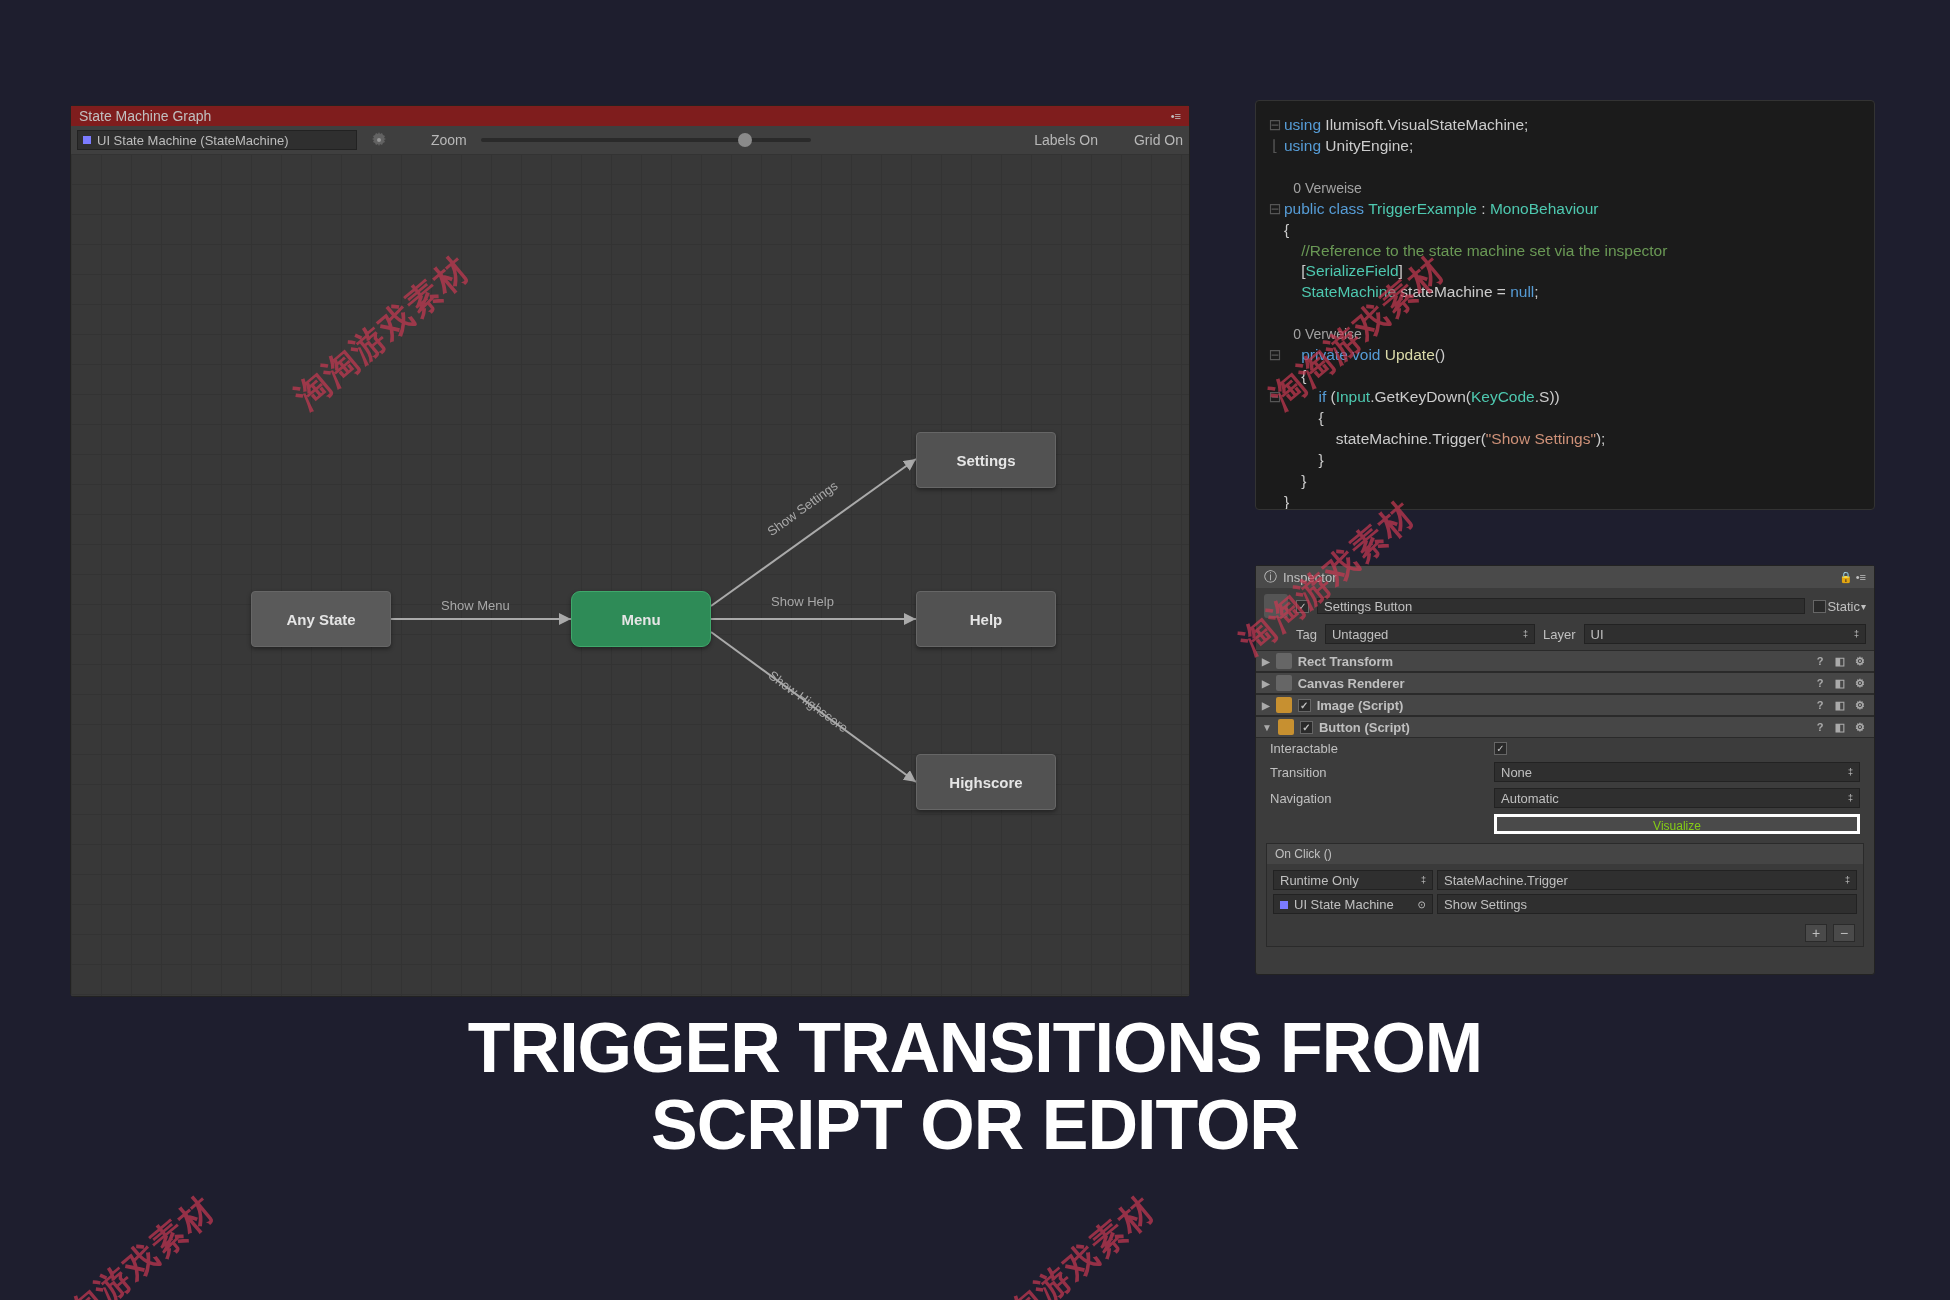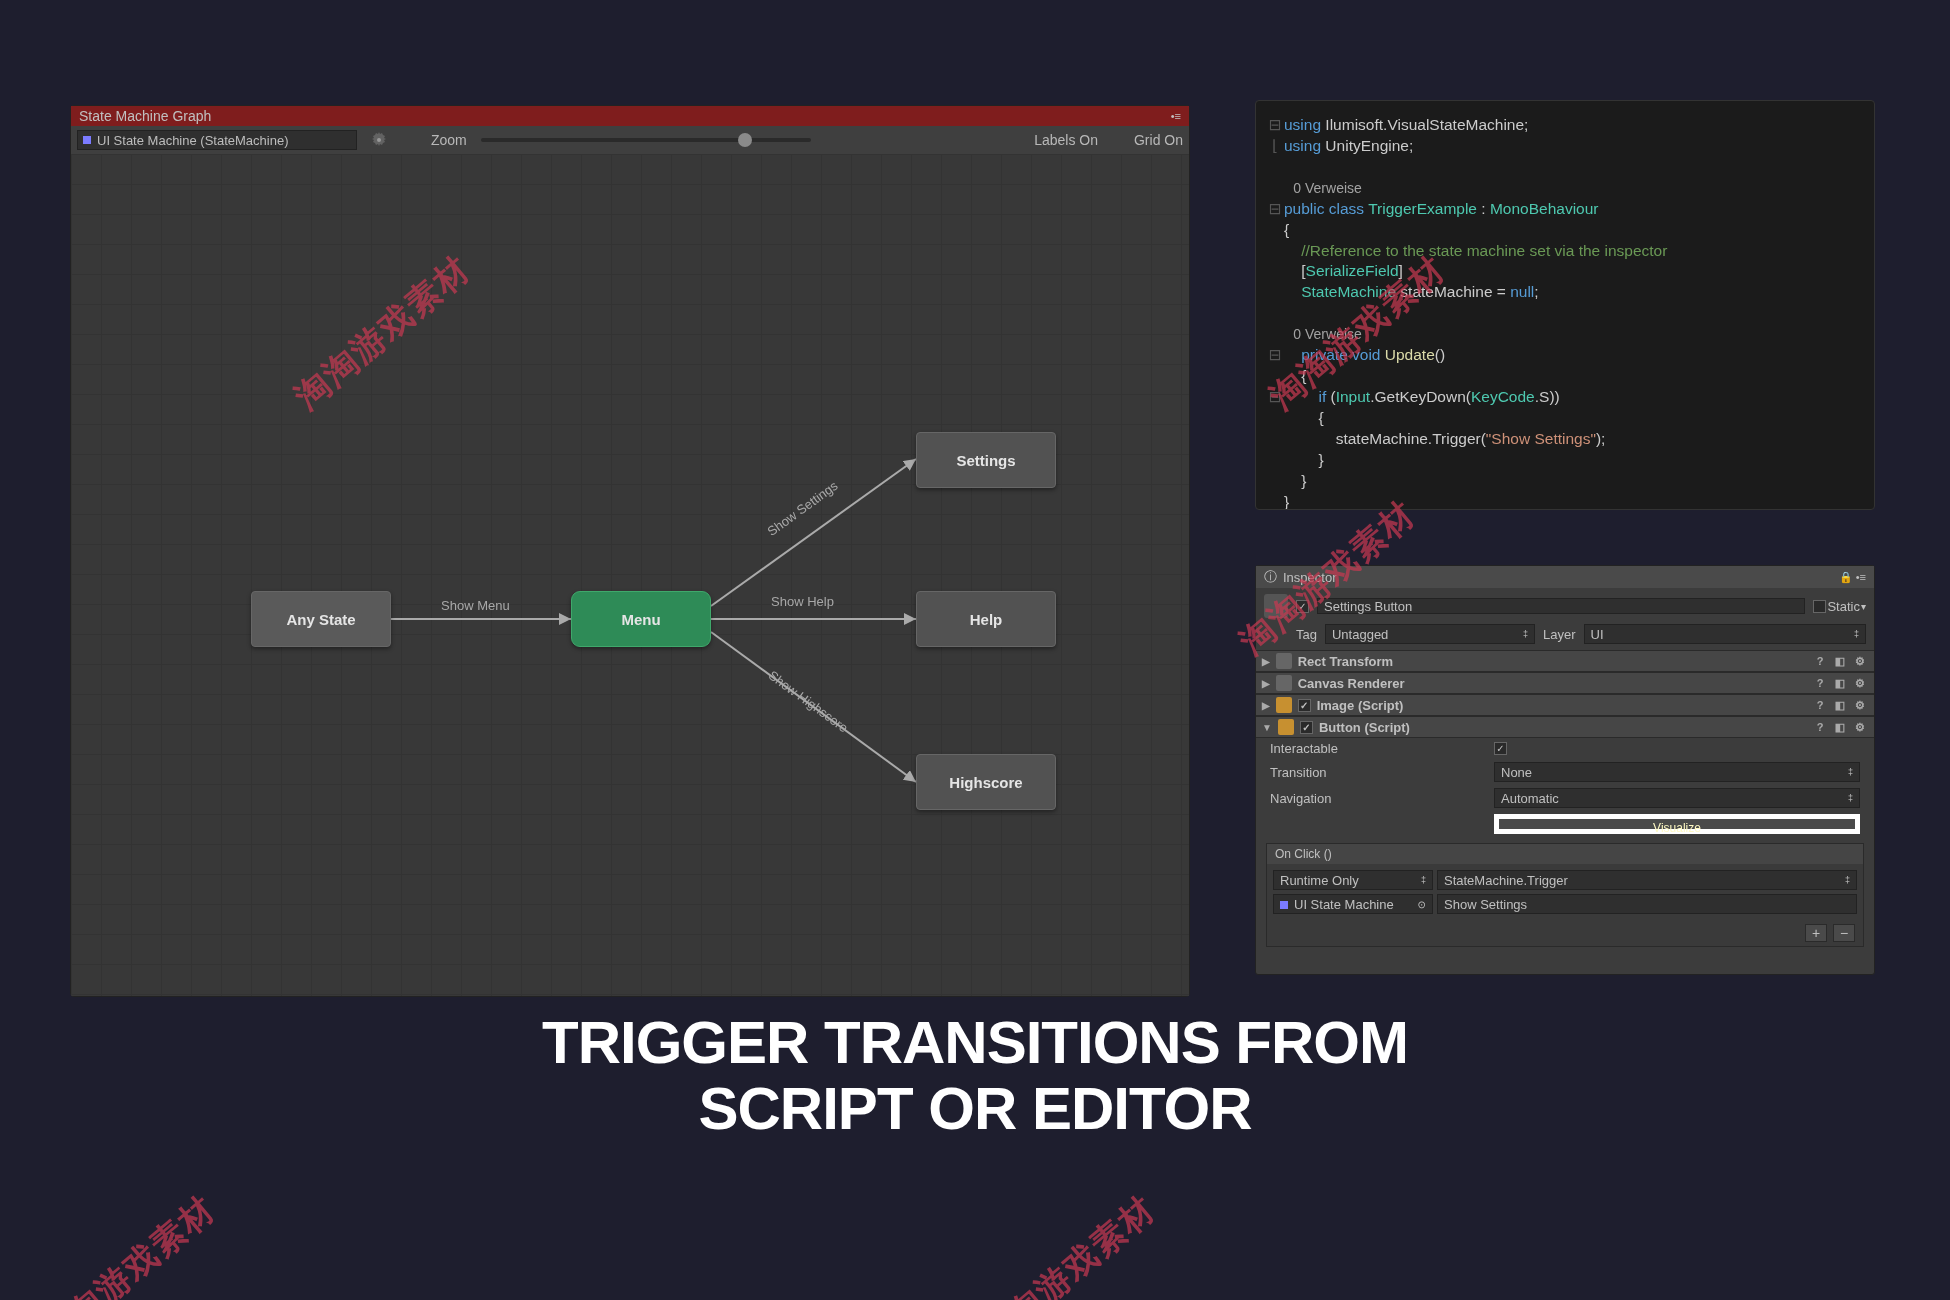--- a/index.html
+++ b/index.html
@@ -43,32 +43,32 @@
 .tag-row { display: flex; align-items: center; gap: 8px; font-size: 13px; }
 .drop { background: #2f2f2f; border: 1px solid #222; height: 20px; padding: 0 6px; display: flex; align-items: center; justify-content: space-between; text-align: center; }
 .comp { background: #464646; border-top: 1px solid #2a2a2a; border-bottom: 1px solid #2a2a2a; height: 22px; display: flex; align-items: center; padding: 0 6px; gap: 6px; font-weight: bold; font-size: 13px; }
 .comp-icon { width: 16px; height: 16px; background: #888; border-radius: 2px; }
 .tri { font-size: 10px; color: #aaa; }
 .comp-actions { margin-left: auto; display: flex; gap: 4px; }
 .mini { width: 16px; height: 16px; color: #aaa; font-size: 11px; display: flex; align-items: center; justify-content: center; }
 .prop-row { display: flex; align-items: center; padding: 3px 14px; gap: 24px; font-size: 13px; }
 .prop-label { width: 200px; }
 .prop-val { flex: 1; }
-.btn-vis { background: #4a4a4a; border: 5px solid #ffffff; height: 20px; width: 100%; text-align: center; padding: 2px; font-size: 12px; color: #fef9c3; }
+.btn-vis { background: #4a4a4a; border: 3px solid #ffffff; height: 20px; width: 100%; text-align: center; padding: 2px; font-size: 12px; color: #84cc16; }
 .onclick { margin: 6px 10px; border: 1px solid #2a2a2a; background: #3a3a3a; }
 .onclick-h { background: #454545; padding: 3px 8px; font-size: 12px; }
 .onclick-body { padding: 6px; display: grid; grid-template-columns: 160px 1fr; gap: 4px; }
 .addrem { display: flex; justify-content: flex-end; gap: 6px; padding: 4px 8px; }
 .sq { width: 22px; height: 18px; background: #4a4a4a; border: 1px solid #2a2a2a; display: flex; align-items: center; justify-content: center; font-size: 14px; }
 
 
 .wm { position: absolute; color: #c93952; font-size: 34px; font-weight: bold; opacity: .7; pointer-events: none; letter-spacing: 2px; }
 
 
-.headline { position: absolute; left: 0; top: 1010px; width: 1950px; text-align: center; color: #fff; font-weight: 900; font-size: 60px; line-height: 1.1; letter-spacing: -1px; font-family: Arial Black, Arial, sans-serif; }
+.headline { position: absolute; left: 0; top: 1010px; width: 1950px; text-align: center; color: #fff; font-weight: 900; font-size: 70px; line-height: 1.1; letter-spacing: -1px; font-family: Arial Black, Arial, sans-serif; }
 </style>
 </head>
 <body>
 
 <div class="graph-panel">
   <div class="graph-titlebar">
     <span>State Machine Graph</span>
     <span style="font-size:11px;">•≡</span>
   </div>
   <div class="graph-toolbar">

